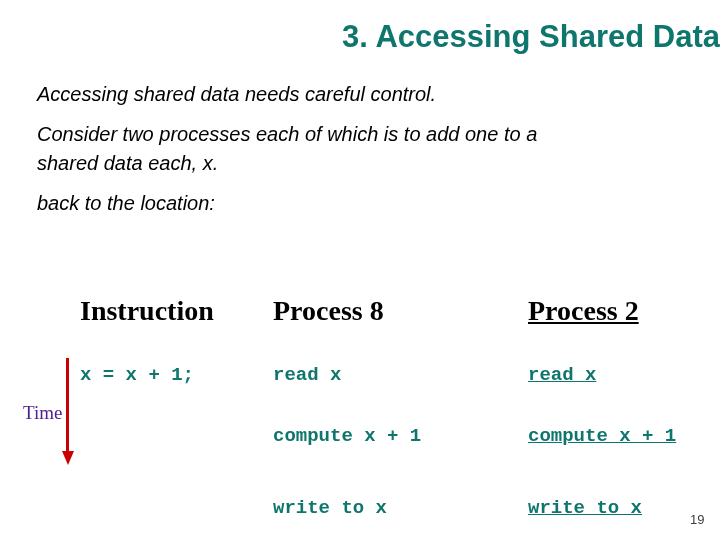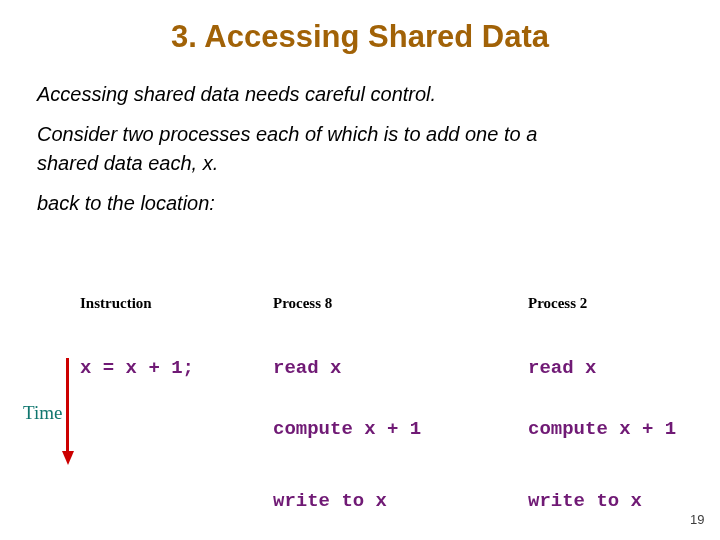--- a/index.html
+++ b/index.html
@@ -10,69 +10,70 @@
     overflow: hidden;
     font-family: "Liberation Sans", sans-serif;
     color: #000000;
   }
   .slide { position: absolute; inset: 0; }
 
   
   .title {
     position: absolute;
     left: 0; right: 0; top: 19px;
-    text-align: center;
+    text-align: right;
     font-size: 31px;
     font-weight: bold;
     letter-spacing: 0px;
-    color: #a16207;
+    color: #0f766e;
     white-space: nowrap;
   }
 
   
   .body-text {
     position: absolute;
     left: 37px; top: 80px;
     width: 640px;
     font-size: 20px;
     color: #000000;
     font-style: italic;
   }
   .para { margin: 0 0 11px 0; }
   .line { height: 29px; line-height: 29px; white-space: nowrap; }
 
   
   .cell { position: absolute; white-space: pre; }
   .hdr {
     font-family: "Liberation Serif", serif;
     font-weight: bold;
-    font-size: 15px;
+    font-size: 28px;
     color: #000000;
     top: 295px;
   }
   .code {
     font-family: "Liberation Mono", "DejaVu Sans Mono", monospace;
     font-weight: bold;
     font-size: 19px;
-    color: #701a75;
+    color: #0f766e;
+    margin-top: 7px;
   }
   .col-instr { left: 80px; }
   .col-p1    { left: 273px; }
-  .col-p2    { left: 528px; }
+  .col-p2    { left: 528px; text-decoration: underline; }
   .row-0 { top: 357px; }
   .row-1 { top: 418px; }
   .row-2 { top: 490px; }
 
   
   .time-label {
     position: absolute;
     left: 23px; top: 402px;
     font-family: "Liberation Serif", serif;
     font-size: 19px;
-    color: #0f766e;
+    color: #4c1d95;
     white-space: nowrap;
   }
   .time-arrow-line {
     position: absolute;
     left: 66px; top: 358px;
     width: 3px; height: 94px;
     background: #cc0000;
   }
   .time-arrow-head {
     position: absolute;

